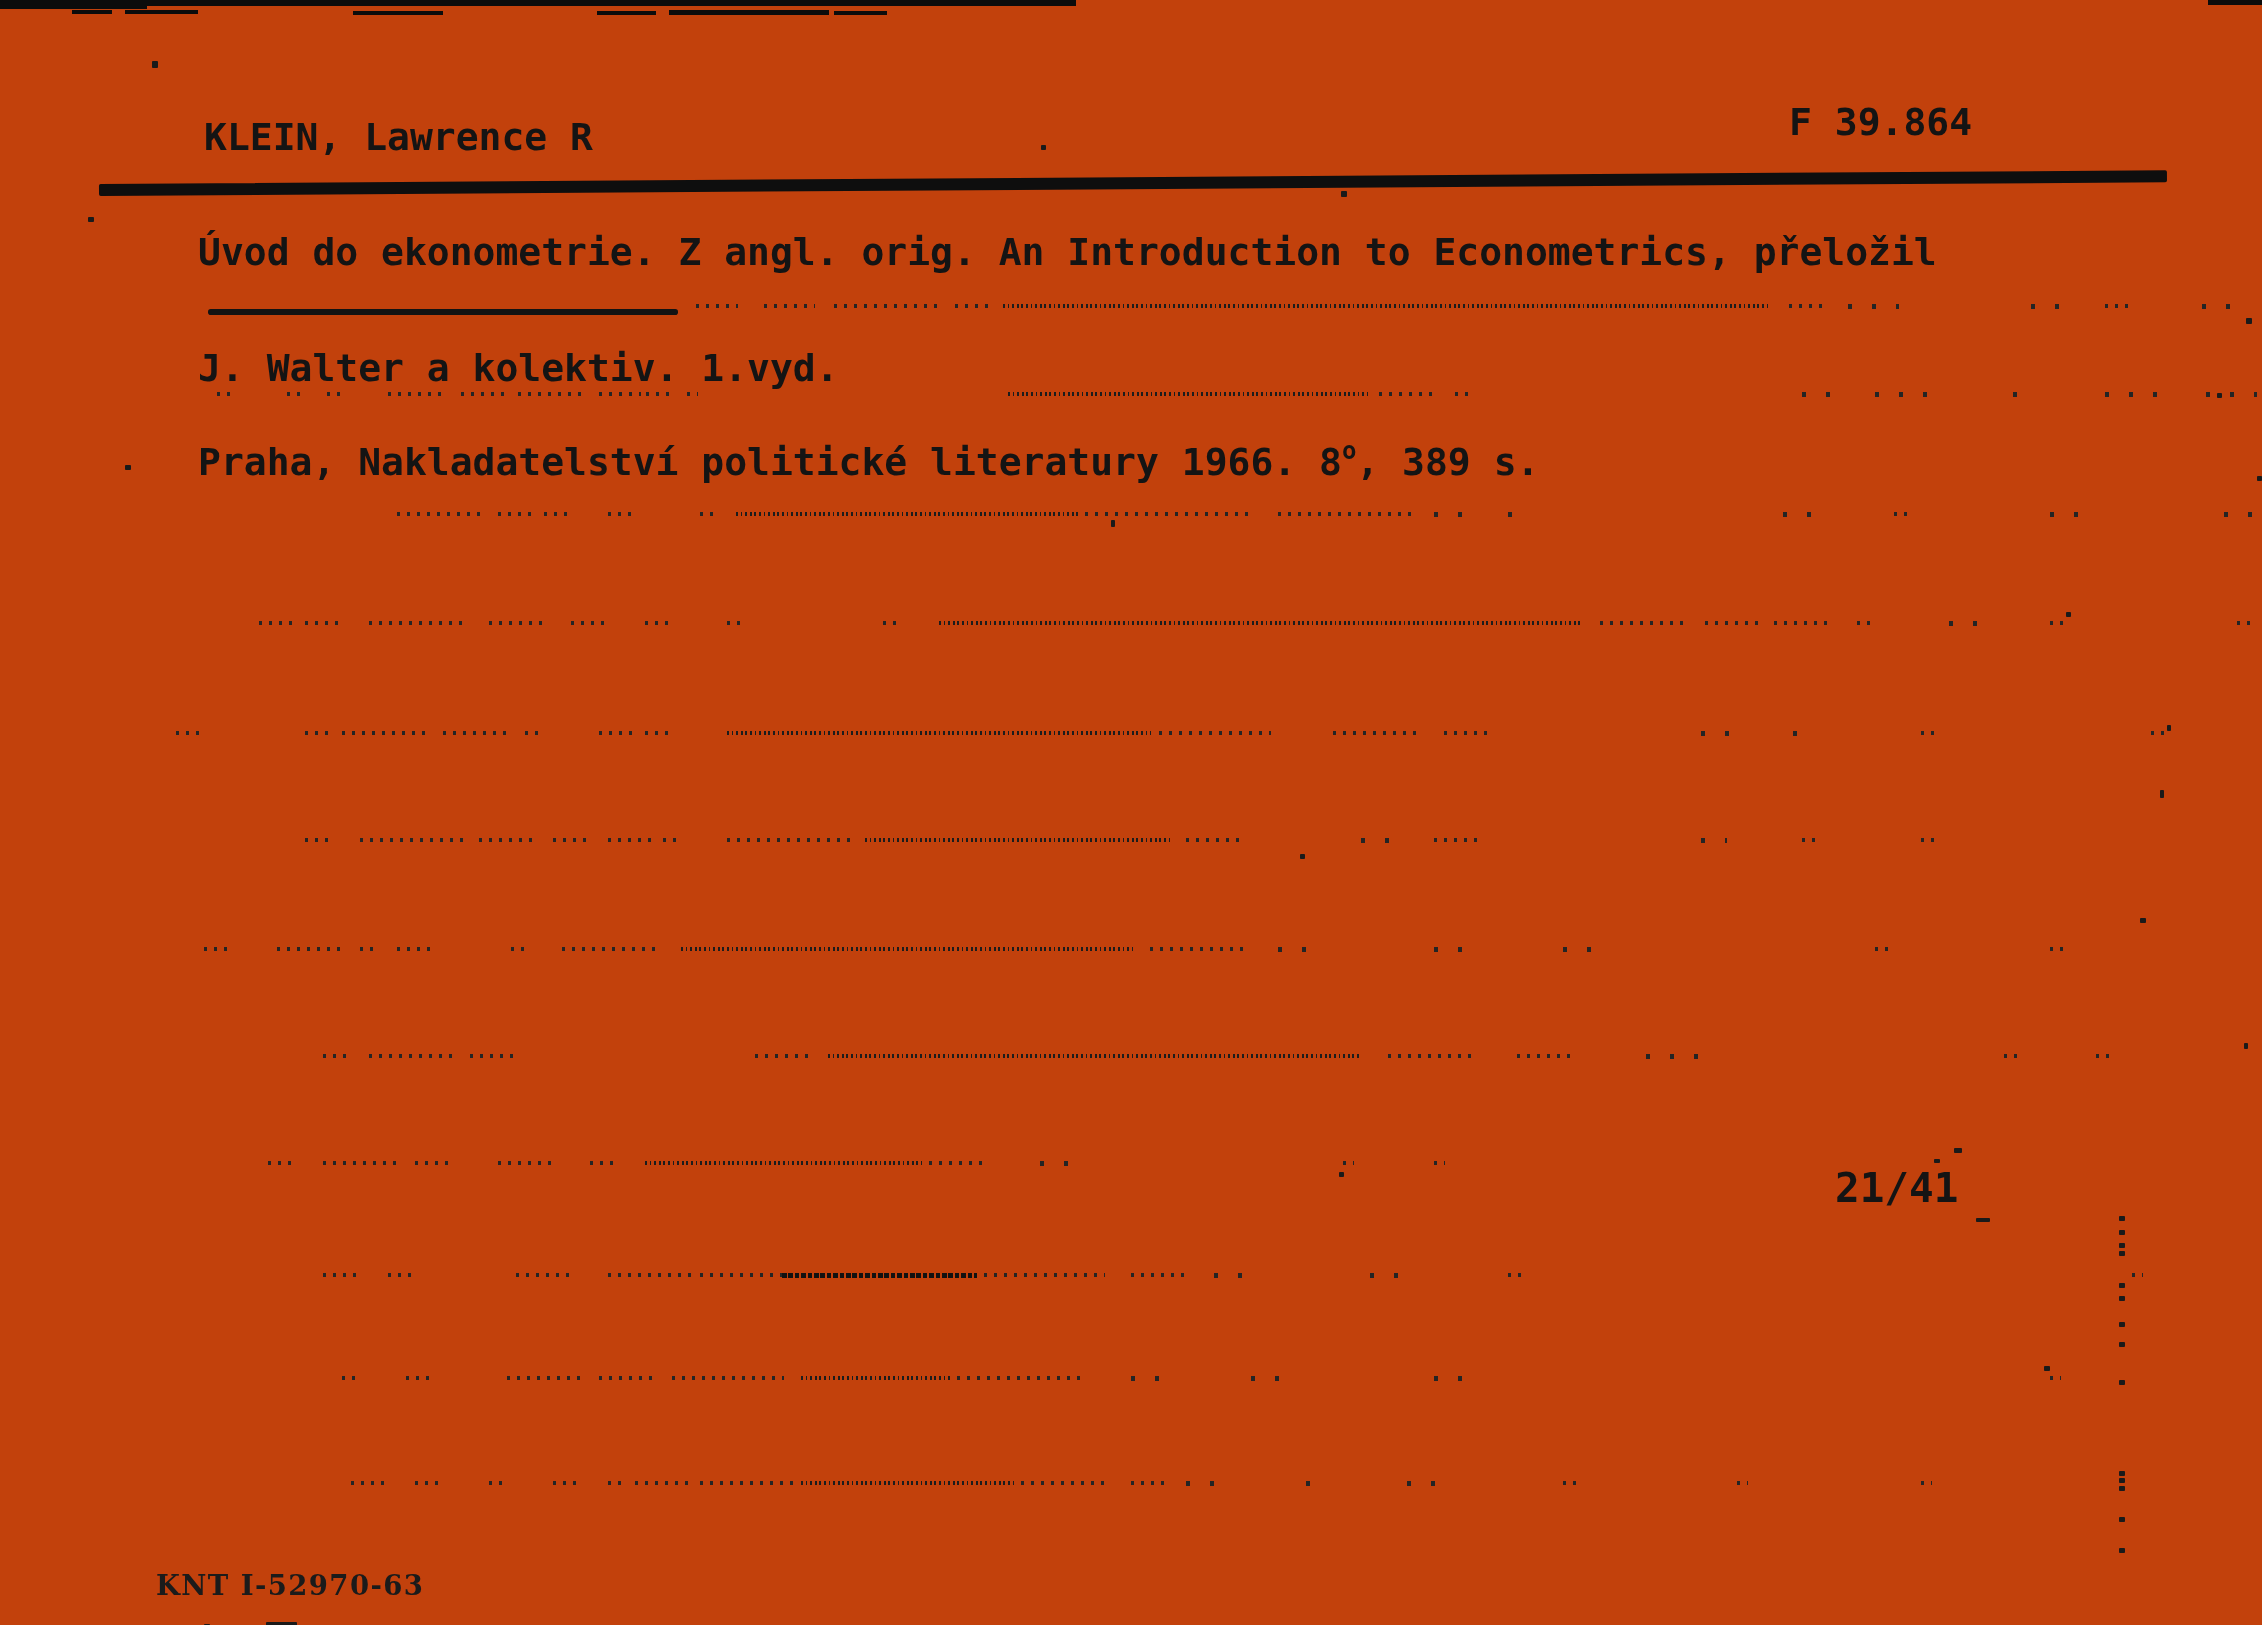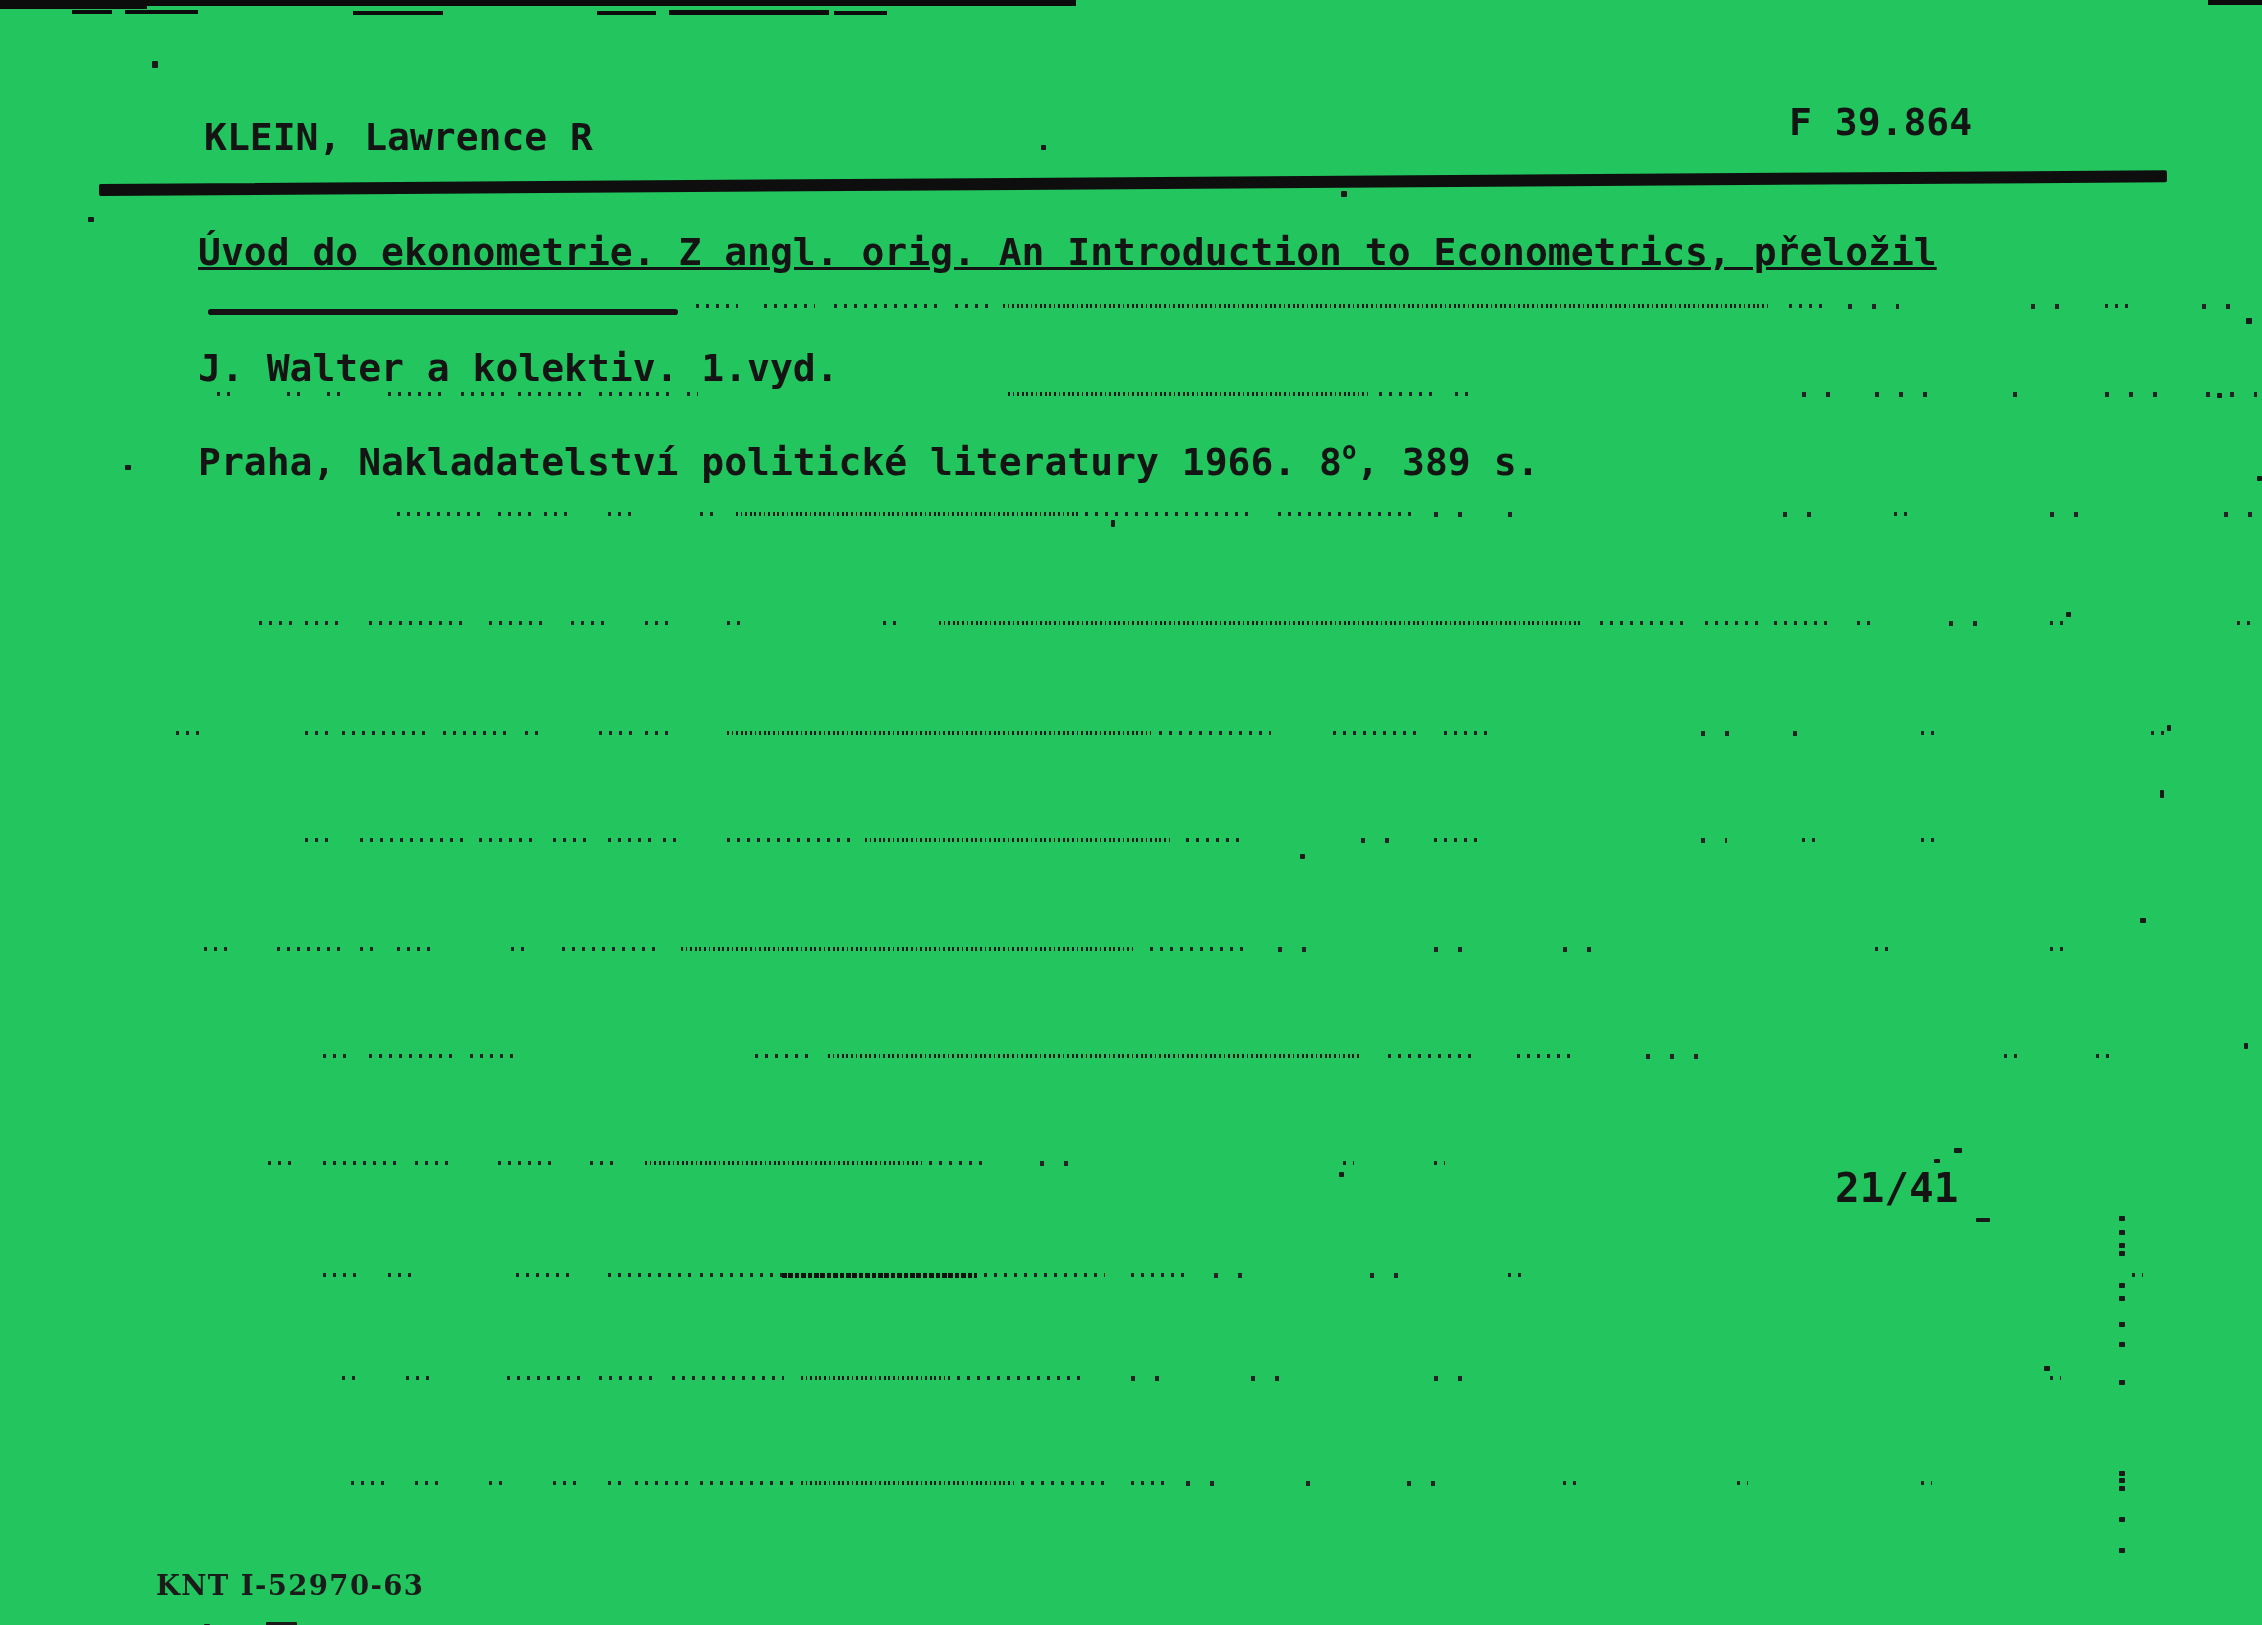--- a/index.html
+++ b/index.html
@@ -1,20 +1,20 @@
 <!DOCTYPE html>
 <html style="font-size:14.7px"><head>
 <meta charset="utf-8">
 <style>
   html, body { margin: 0; padding: 0; background: #888; }
   .card {
     position: relative;
     width: 2263px;
     height: 1625px;
-    background: #22c55e;
+    background: #c2410c;
     overflow: hidden;
     font-family: "DejaVu Sans Mono", monospace;
   }
   .t {
     position: absolute;
     font-family: "DejaVu Sans Mono", monospace;
     font-weight: bold;
     color: #141414;
     white-space: pre;
     line-height: 1;
@@ -24,21 +24,21 @@
   .callnum  { left: 1789px; top: 103px;  font-size: 38px; }
   .rule {
     position: absolute;
     left: 99px; top: 184px;
     width: 2068px; height: 12px;
     background: #0e0e0e;
     transform: rotate(-0.38deg);
     transform-origin: left center;
     border-radius: 1.8px;
   }
-  .line1 { left: 198px; top: 233px; font-size: 38px; text-decoration: underline; }
+  .line1 { left: 198px; top: 233px; font-size: 38px; }
   .underline {
     position: absolute;
     left: 208px; top: 309px;
     width: 470px; height: 6.4px;
     background: #131313;
     border-radius: 2.8px;
   }
   .line2 { left: 198px; top: 349px; font-size: 38px; }
   .line3 { left: 198px; top: 443px; font-size: 38px; }
   .line3 .sup {

